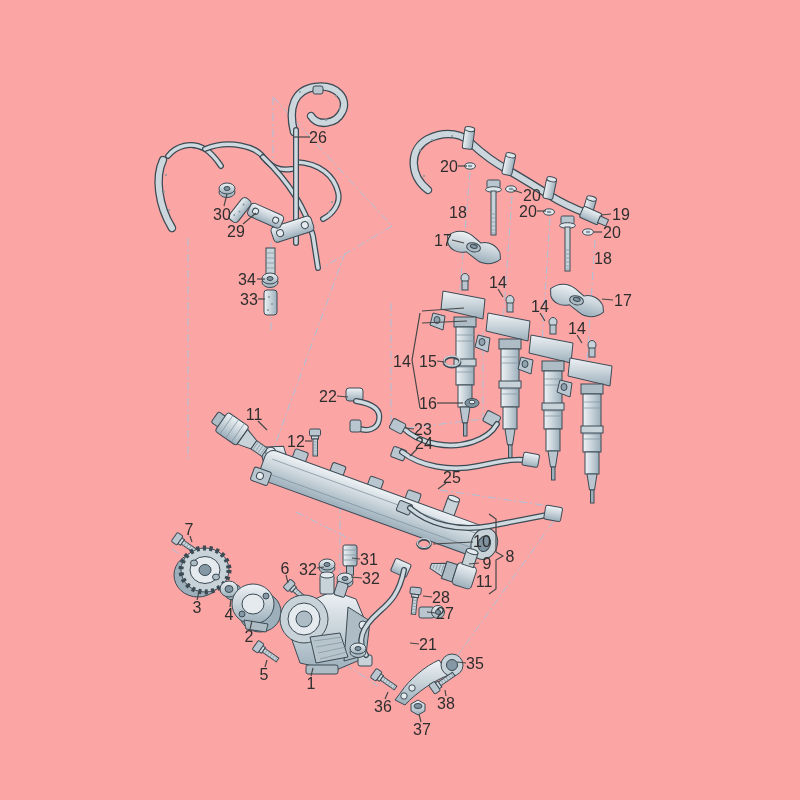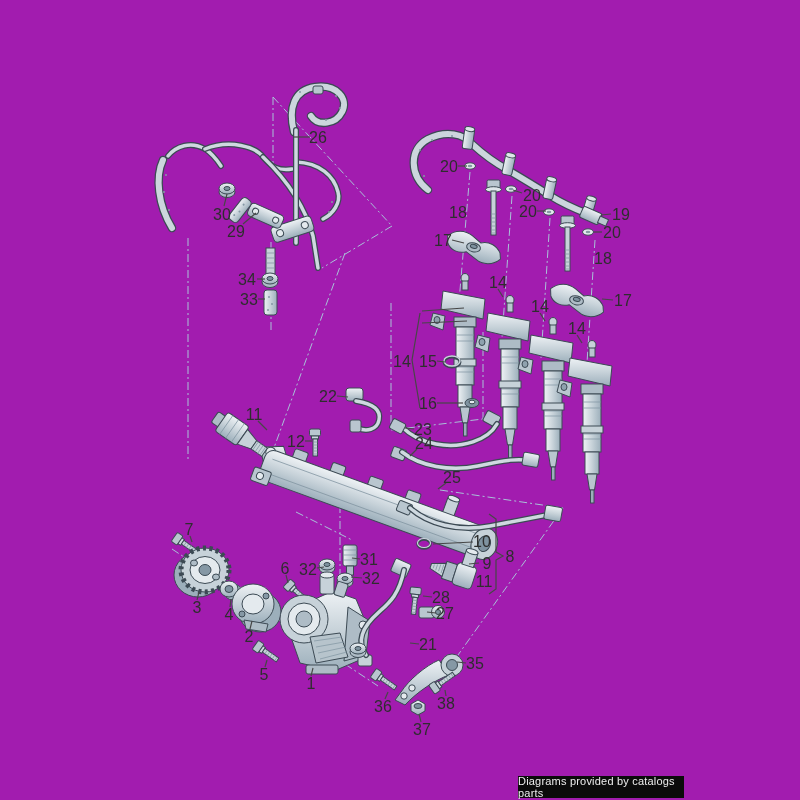--- a/index.html
+++ b/index.html
@@ -1,16 +1,16 @@
 <!DOCTYPE html>
 <html><head>
 <meta charset="utf-8">
 <style>
   html,body{margin:0;padding:0;background:#ffffff;}
-  .page{position:relative;width:800px;height:800px;background:#a21caf;overflow:hidden;
+  .page{position:relative;width:800px;height:800px;background:#fca5a5;overflow:hidden;
         font-family:"Liberation Sans",sans-serif;}
   svg{position:absolute;left:0;top:0;}
   .p{stroke:#3c4a54;stroke-width:1;}
   .tubeO{stroke:#3c4a54;stroke-width:8.5;fill:none;stroke-linecap:round;}
   .tubeI{stroke:#ccd6dd;stroke-width:6;fill:none;stroke-linecap:round;}
   .pipeO{stroke:#3c4a54;stroke-width:6;fill:none;stroke-linecap:round;}
   .pipeI{stroke:#cfd9e0;stroke-width:3.5;fill:none;stroke-linecap:round;}
   .dash{stroke:#a9c2d8;stroke-width:1;fill:none;stroke-dasharray:8 3 2 3;}
   .lead{stroke:#474747;stroke-width:1.2;fill:none;}
   .callout{font:16px "Liberation Sans",sans-serif;fill:#2e2e2e;}
@@ -514,17 +514,14 @@
         <text x="189" y="529" text-anchor="middle" dominant-baseline="central" class="callout">7</text>
         <text x="197" y="607" text-anchor="middle" dominant-baseline="central" class="callout">3</text>
         <text x="229" y="614" text-anchor="middle" dominant-baseline="central" class="callout">4</text>
         <text x="249" y="636" text-anchor="middle" dominant-baseline="central" class="callout">2</text>
         <text x="285" y="568" text-anchor="middle" dominant-baseline="central" class="callout">6</text>
         <text x="264" y="674" text-anchor="middle" dominant-baseline="central" class="callout">5</text>
         <text x="311" y="683" text-anchor="middle" dominant-baseline="central" class="callout">1</text>
       </g>
 </svg>
 
-<div class="footer" style="left: 518px; top: 776px; width: 166px; height: 22px; background: rgb(11, 11, 11); color: rgb(237, 237, 237);">
-  <span>Diagrams provided by catalogs parts</span>
+
 </div>
 
-</div>
-
 </body></html>

